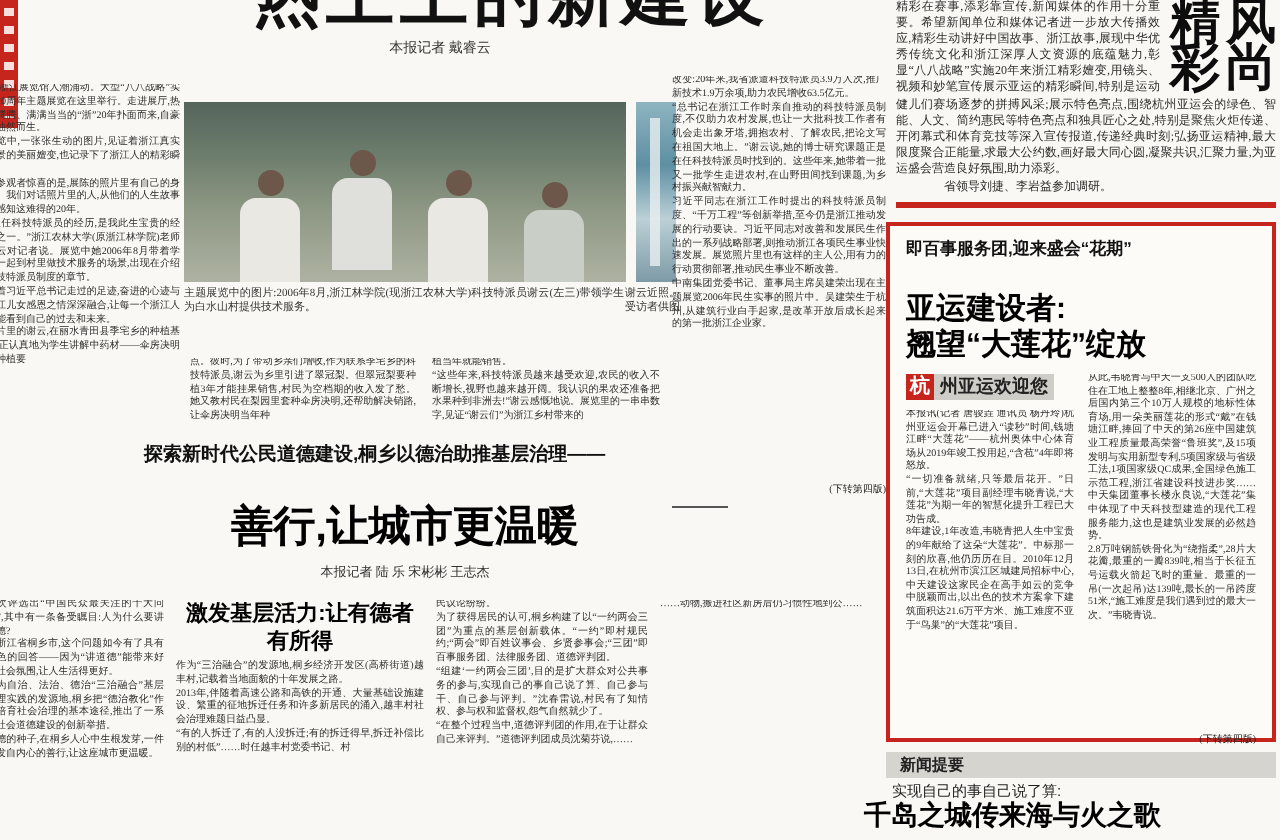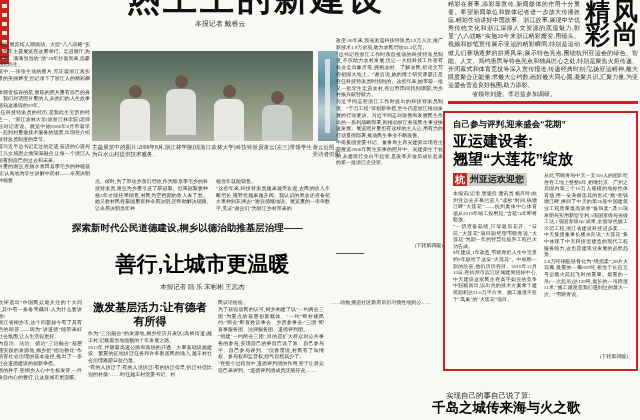--- a/index.html
+++ b/index.html
@@ -53,21 +53,21 @@
   .mast-col{font:900 25px/22.5px "Liberation Sans", sans-serif;color:#0d0d0d;
       white-space:pre-line;text-align:center;}
   .mast-p{margin:0;font:400 6px/8.1px "Liberation Serif", serif;color:#2c2c2c;text-align:justify;}
   .mast-closing{margin:1px 0 0;font:400 6px/8px "Liberation Serif", serif;text-indent:24px;color:#2c2c2c;}
   .red-rule{left:448px;top:101px;width:190px;height:3px;background:#c5251c;}
   
   .asiad-box{left:443px;top:111px;width:195px;height:260px;border:2px solid #c5251c;
       background:#fcfbf8;box-sizing:border-box;padding:6px 8px 4px;}
   .a-kicker{font:700 8.5px/11px "Liberation Sans", sans-serif;color:#111;}
   .a-headline{font:900 15px/18px "Liberation Sans", sans-serif;color:#000;
-      white-space:pre-line;margin-top:2px;}
+      white-space:pre-line;margin-top:16px;}
   .a-cols{display:flex;gap:7px;margin-top:5px;}
   .a-col-wrap{width:50%;}
   .a-tag{display:flex;align-items:stretch;height:13px;margin:0 0 5px;width:fit-content;}
   .tag-first{background:#c5251c;color:#fff;font:700 10px/13px "Liberation Sans", sans-serif;padding:0 2px;}
   .tag-rest{background:#cfcdc8;color:#222;font:700 9px/13px "Liberation Sans", sans-serif;padding:0 3px;}
   .a-col{font:400 5px/6.6px "Liberation Serif", serif;height:160px;overflow:hidden;}
   .a-col.tall{height:180px;}
   .a-jump{text-align:right;font:400 5px/7px "Liberation Serif", serif;color:#222;}
   
   .news-header{left:443px;top:376px;width:195px;height:13px;background:#d6d4cf;
@@ -153,41 +153,42 @@
 彩</div>
       <div class="mast-col">风
 尚</div>
     </div>
     <p class="mast-p">精彩在赛事,添彩靠宣传,新闻媒体的作用十分重要。希望新闻单位和媒体记者进一步放大传播效应,精彩生动讲好中国故事、浙江故事,展现中华优秀传统文化和浙江深厚人文资源的底蕴魅力,彰显“八八战略”实施20年来浙江精彩嬗变,用镜头、视频和妙笔宣传展示亚运的精彩瞬间,特别是运动健儿们赛场逐梦的拼搏风采;展示特色亮点,围绕杭州亚运会的绿色、智能、人文、简约惠民等特色亮点和独具匠心之处,特别是聚焦火炬传递、开闭幕式和体育竞技等深入宣传报道,传递经典时刻;弘扬亚运精神,最大限度聚合正能量,求最大公约数,画好最大同心圆,凝聚共识,汇聚力量,为亚运盛会营造良好氛围,助力添彩。</p>
     <p class="mast-closing">省领导刘捷、李岩益参加调研。</p>
   </div>
   <div class="abs red-rule"></div>
 
   <div class="abs asiad-box">
-    <div class="a-kicker">自己参与评判,迎来盛会“花期”</div>
+    <div class="a-kicker">即百事服务团,迎来盛会“花期”</div>
     <div class="a-headline">亚运建设者:
 翘望“大莲花”绽放</div>
     <div class="a-cols">
       <div class="a-col-wrap">
         <div class="a-tag">
           <span class="tag-first">杭</span>
           <span class="tag-rest">州亚运欢迎您</span>
         </div>
         <div class="a-col body-text">本报讯(记者 唐骏垚 通讯员 杨丹玲)杭州亚运会开幕已进入“读秒”时间,钱塘江畔“大莲花”——杭州奥体中心体育场从2019年竣工投用起,“含苞”4年即将怒放。
 “一切准备就绪,只等最后花开。”日前,“大莲花”项目副经理韦晓青说,“大莲花”为期一年的智慧化提升工程已大功告成。
 8年建设,1年改造,韦晓青把人生中宝贵的9年献给了这朵“大莲花”。中标那一刻的欣喜,他仍历历在目。2010年12月13日,在杭州市滨江区城建局招标中心,中天建设这家民企在高手如云的竞争中脱颖而出,以出色的技术方案拿下建筑面积达21.6万平方米、施工难度不亚于“鸟巢”的“大莲花”项目。</div>
       </div>
       <div class="a-col-wrap">
         <div class="a-col tall body-text">从此,韦晓青与中天一支500人的团队吃住在工地上整整8年,相继北京、广州之后国内第三个10万人规模的地标性体育场,用一朵美丽莲花的形式“戴”在钱塘江畔,捧回了中天的第26座中国建筑业工程质量最高荣誉“鲁班奖”,及15项发明与实用新型专利,5项国家级与省级工法,1项国家级QC成果,全国绿色施工示范工程,浙江省建设科技进步奖……中天集团董事长楼永良说,“大莲花”集中体现了中天科技型建造的现代工程服务能力,这也是建筑业发展的必然趋势。
 2.8万吨钢筋铁骨化为“绕指柔”,28片大花瓣,最重的一瓣839吨,相当于长征五号运载火箭起飞时的重量。最重的一吊(一次起吊)达139吨,最长的一吊跨度51米,“施工难度是我们遇到过的最大一次。”韦晓青说。</div>
         <div class="a-jump">(下转第四版)</div>
       </div>
     </div>
   </div>
 
+  <div class="abs news-header">新闻提要</div>
   <div class="abs news-kicker">实现自己的事自己说了算:</div>
   <div class="abs news-headline">千岛之城传来海与火之歌</div>
 
   <div class="abs mid-kicker">探索新时代公民道德建设,桐乡以德治助推基层治理——</div>
   <div class="abs mid-headline">善行,让城市更温暖</div>
   <div class="abs mid-byline">本报记者 陆 乐 宋彬彬 王志杰</div>
   <div class="abs mid-c1 clip-left">
     <div class="body-text">本次评选出“中国民众最关注的十大问题”,其中有一条备受瞩目:人为什么要讲道德?
 在浙江省桐乡市,这个问题如今有了具有特色的回答——因为“讲道德”能带来好的社会氛围,让人生活得更好。
 作为自治、法治、德治“三治融合”基层治理实践的发源地,桐乡把“德治教化”作为培育社会治理的基本途径,推出了一系列社会道德建设的创新举措。

